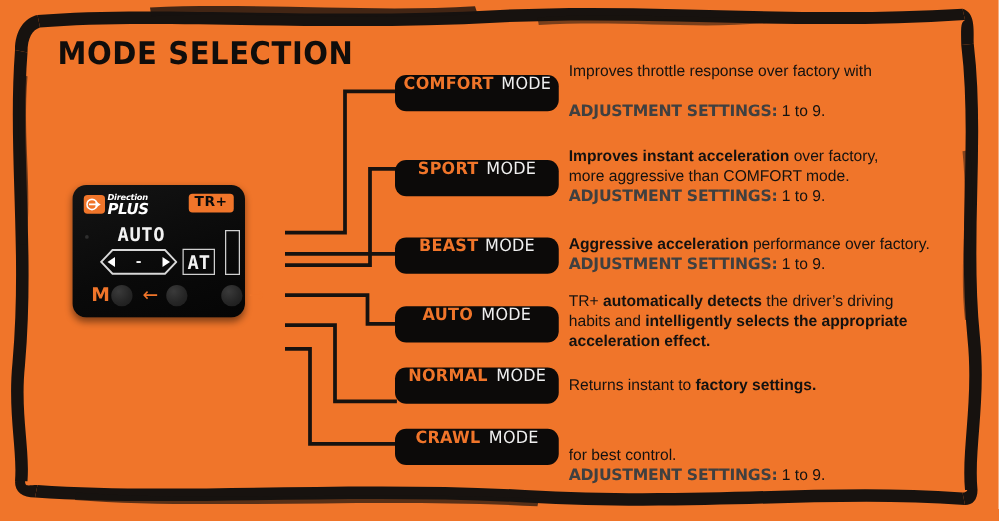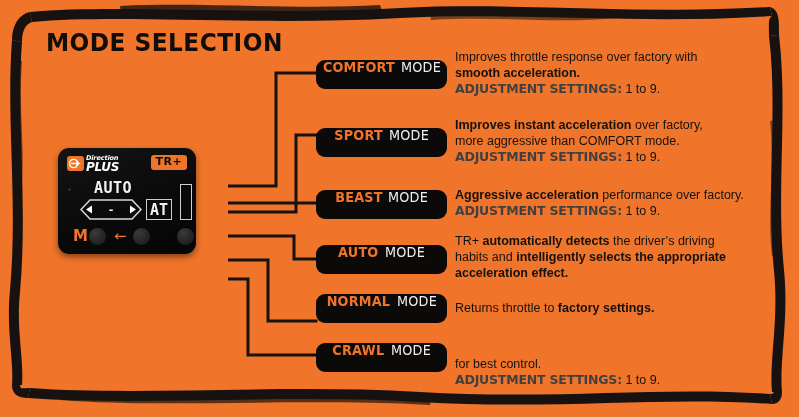--- a/index.html
+++ b/index.html
@@ -377,21 +377,21 @@
 
       <path d="M0 224 L20 224 L20 300 L88 300"></path>
     </g>
   </svg>
 
   <div class="row" style="top:60px;">
     <div class="pill">
       <span class="mode-word">COMFORT</span>
       <span class="mode-suffix">MODE</span>
     </div>
-    <div class="desc" style="top:-11px;"><span>Improves throttle response over factory with </span><br><b>smooth acceleration.</b><br><span class="adj-label">ADJUSTMENT SETTINGS:</span><span> 1 to 9.</span></div>
+    <div class="desc" style="top:-11px;"><span>Improves throttle response over factory with </span><br><br><span class="adj-label">ADJUSTMENT SETTINGS:</span><span> 1 to 9.</span></div>
   </div>
 
   <div class="row" style="top:128px;">
     <div class="pill">
       <span class="mode-word">SPORT</span>
       <span class="mode-suffix">MODE</span>
     </div>
     <div class="desc" style="top:-11px;"><b>Improves instant acceleration</b><span> over factory,</span><br><span>more aggressive than COMFORT mode.</span><br><span class="adj-label">ADJUSTMENT SETTINGS:</span><span> 1 to 9.</span></div>
   </div>
 
@@ -409,21 +409,21 @@
       <span class="mode-suffix">MODE</span>
     </div>
     <div class="desc" style="top:-12px;"><span>TR+ </span><b>automatically detects</b><span> the driver’s driving</span><br><span>habits and </span><b>intelligently selects the appropriate</b><br><b>acceleration effect.</b></div>
   </div>
 
   <div class="row" style="top:294px;">
     <div class="pill">
       <span class="mode-word">NORMAL</span>
       <span class="mode-suffix">MODE</span>
     </div>
-    <div class="desc" style="top:6px;"><span>Returns throttle to </span><b>factory settings.</b></div>
+    <div class="desc" style="top:6px;"><span>Returns instant to </span><b>factory settings.</b></div>
   </div>
 
   <div class="row" style="top:343px;">
     <div class="pill">
       <span class="mode-word">CRAWL</span>
       <span class="mode-suffix">MODE</span>
     </div>
     <div class="desc" style="top:-3px;"><br><span>for best control.</span><br><span class="adj-label">ADJUSTMENT SETTINGS:</span><span> 1 to 9.</span></div>
   </div>
 

